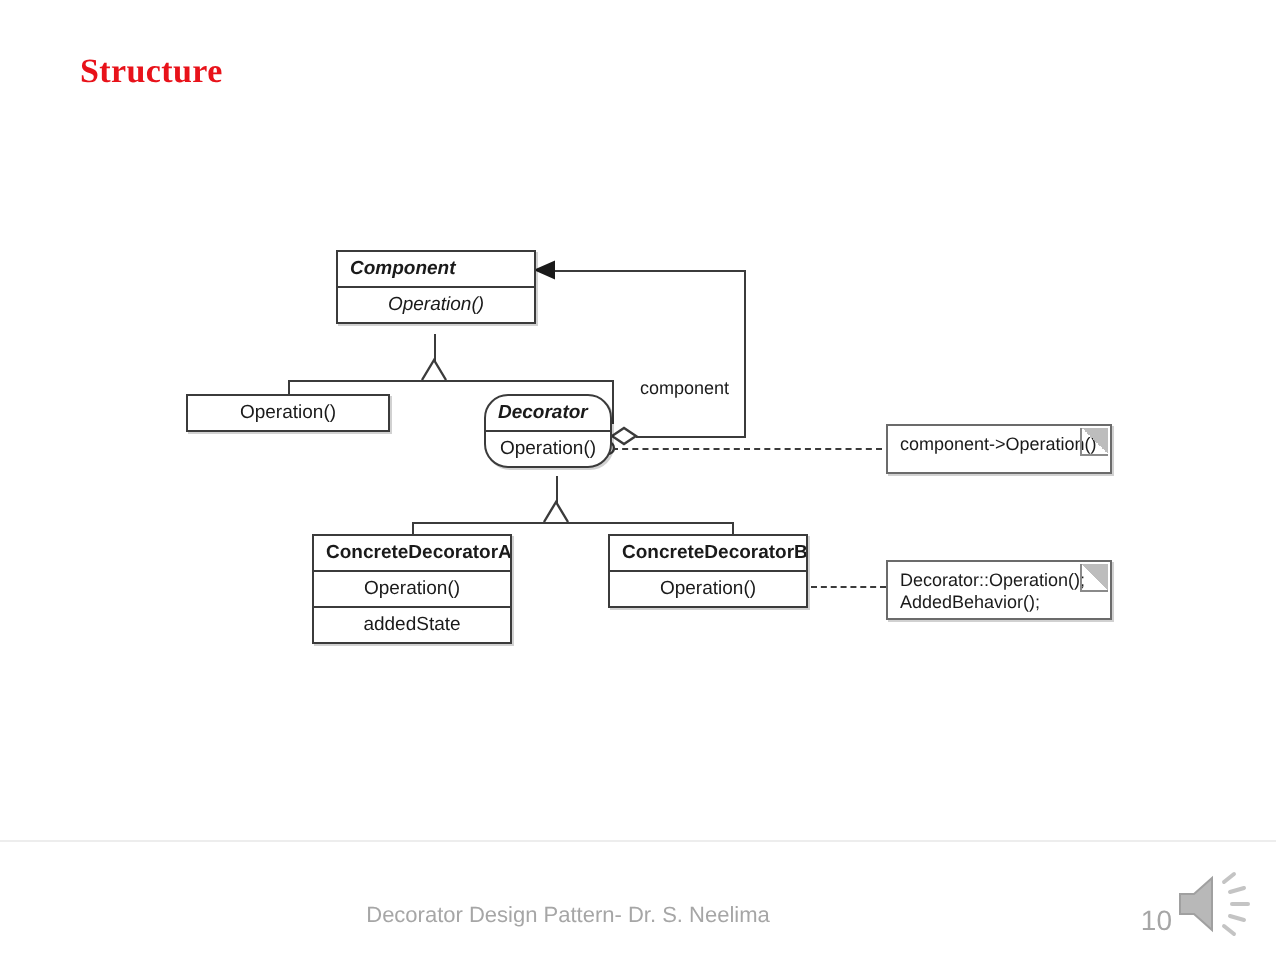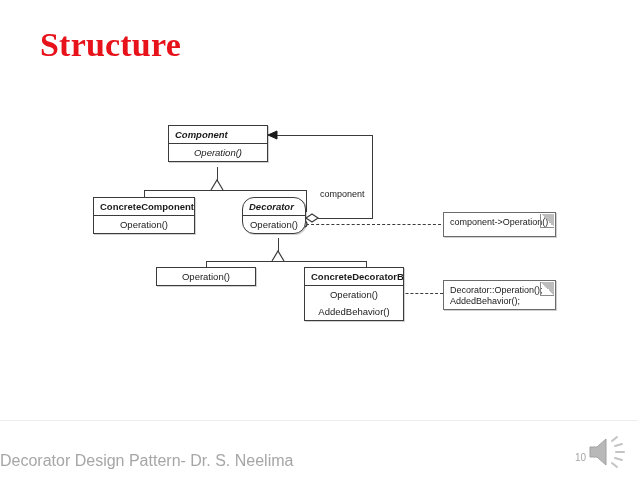--- a/index.html
+++ b/index.html
@@ -15,21 +15,21 @@
     font-family: "Liberation Sans", sans-serif;
   }
 
   
   #slide-title {
     position: absolute;
     left: 40px;
     top: 26px;
     font-family: "Liberation Serif", serif;
     font-weight: bold;
-    font-size: 34px;
+    font-size: 17px;
     color: #e8121a;
     letter-spacing: 0.2px;
     white-space: nowrap;
   }
 
   
   #diagram {
     position: absolute;
     left: 0;
     top: 0;
@@ -138,29 +138,30 @@
     top: 420px;
     width: 638px;
     height: 0;
     border-top: 1px solid #ededed;
   }
   #footer-text {
     position: absolute;
     left: 0;
     top: 452px;
     width: 568px;
-    font-size: 16px;
+    text-align: center;
+    font-size: 11px;
     color: #a6a6a6;
     white-space: nowrap;
   }
   #page-number {
     position: absolute;
     right: 52px;
     top: 452px;
-    font-size: 10px;
+    font-size: 14px;
     color: #a6a6a6;
   }
   #speaker-icon {
     position: absolute;
     right: 6px;
     top: 432px;
     width: 48px;
     height: 40px;
   }
 </style>
@@ -205,39 +206,39 @@
 
     <circle cx="369" cy="293" r="3" fill="#ffffff" stroke="#3b3b3b" stroke-width="1.2"></circle>
   </svg>
 
   <div class="uml-box" style="left:168px; top:125px; width:100px;">
     <div class="uml-row title abstract">Component</div>
     <div class="uml-row ops abstract-ops">Operation()</div>
   </div>
 
   <div class="uml-box" style="left:93px; top:197px; width:102px;">
-    <div class="uml-row title">ConcreteComponent</div>
     <div class="uml-row ops">Operation()</div>
   </div>
 
   <div class="uml-box" style="left:242px; top:197px; width:64px;border-radius:12px;">
     <div class="uml-row title abstract">Decorator</div>
     <div class="uml-row ops">Operation()</div>
   </div>
 
   <div class="assoc-label" style="left:320px; top:189px;">component</div>
 
   <div class="uml-box" style="left:156px; top:267px; width:100px;">
-    <div class="uml-row ops">Operation()</div>
+    <div class="uml-row title">ConcreteDecoratorA</div>
+    <div class="uml-row ops">Operation()</div>
+    <div class="uml-row ops divider-top">addedState</div>
   </div>
 
   <div class="uml-box" style="left:304px; top:267px; width:100px;">
     <div class="uml-row title">ConcreteDecoratorB</div>
     <div class="uml-row ops">Operation()</div>
-    <div class="uml-row ops">AddedBehavior()</div>
   </div>
 
   <div class="uml-note" style="left:443px; top:212px; width:113px; height:25px;">
     <span class="note-fold"></span>
     <div>component-&gt;Operation()</div>
   </div>
 
   <div class="uml-note" style="left:443px; top:280px; width:113px; height:30px;">
     <span class="note-fold"></span>
     <div>Decorator::Operation();</div>

